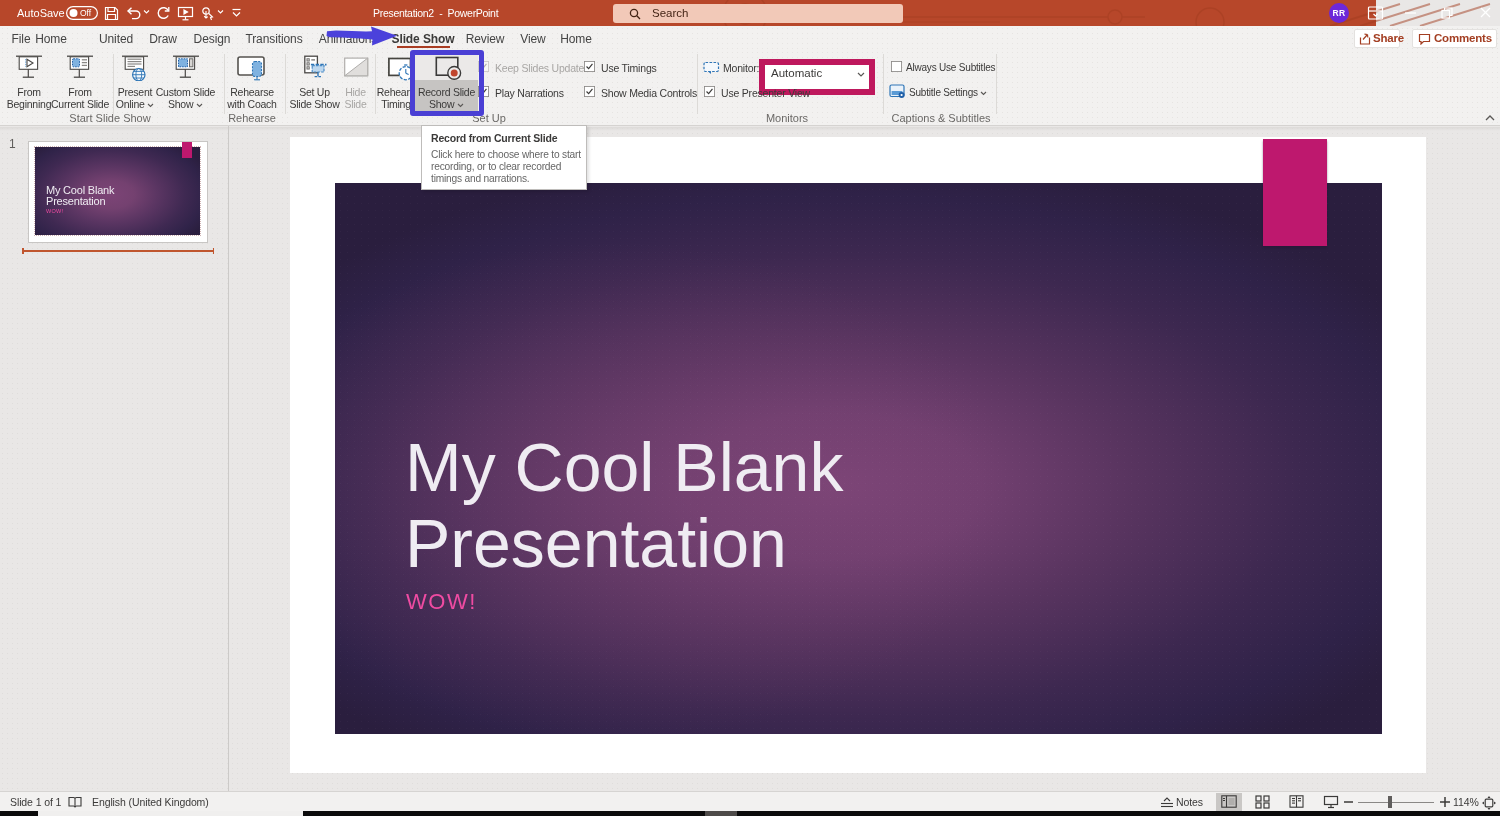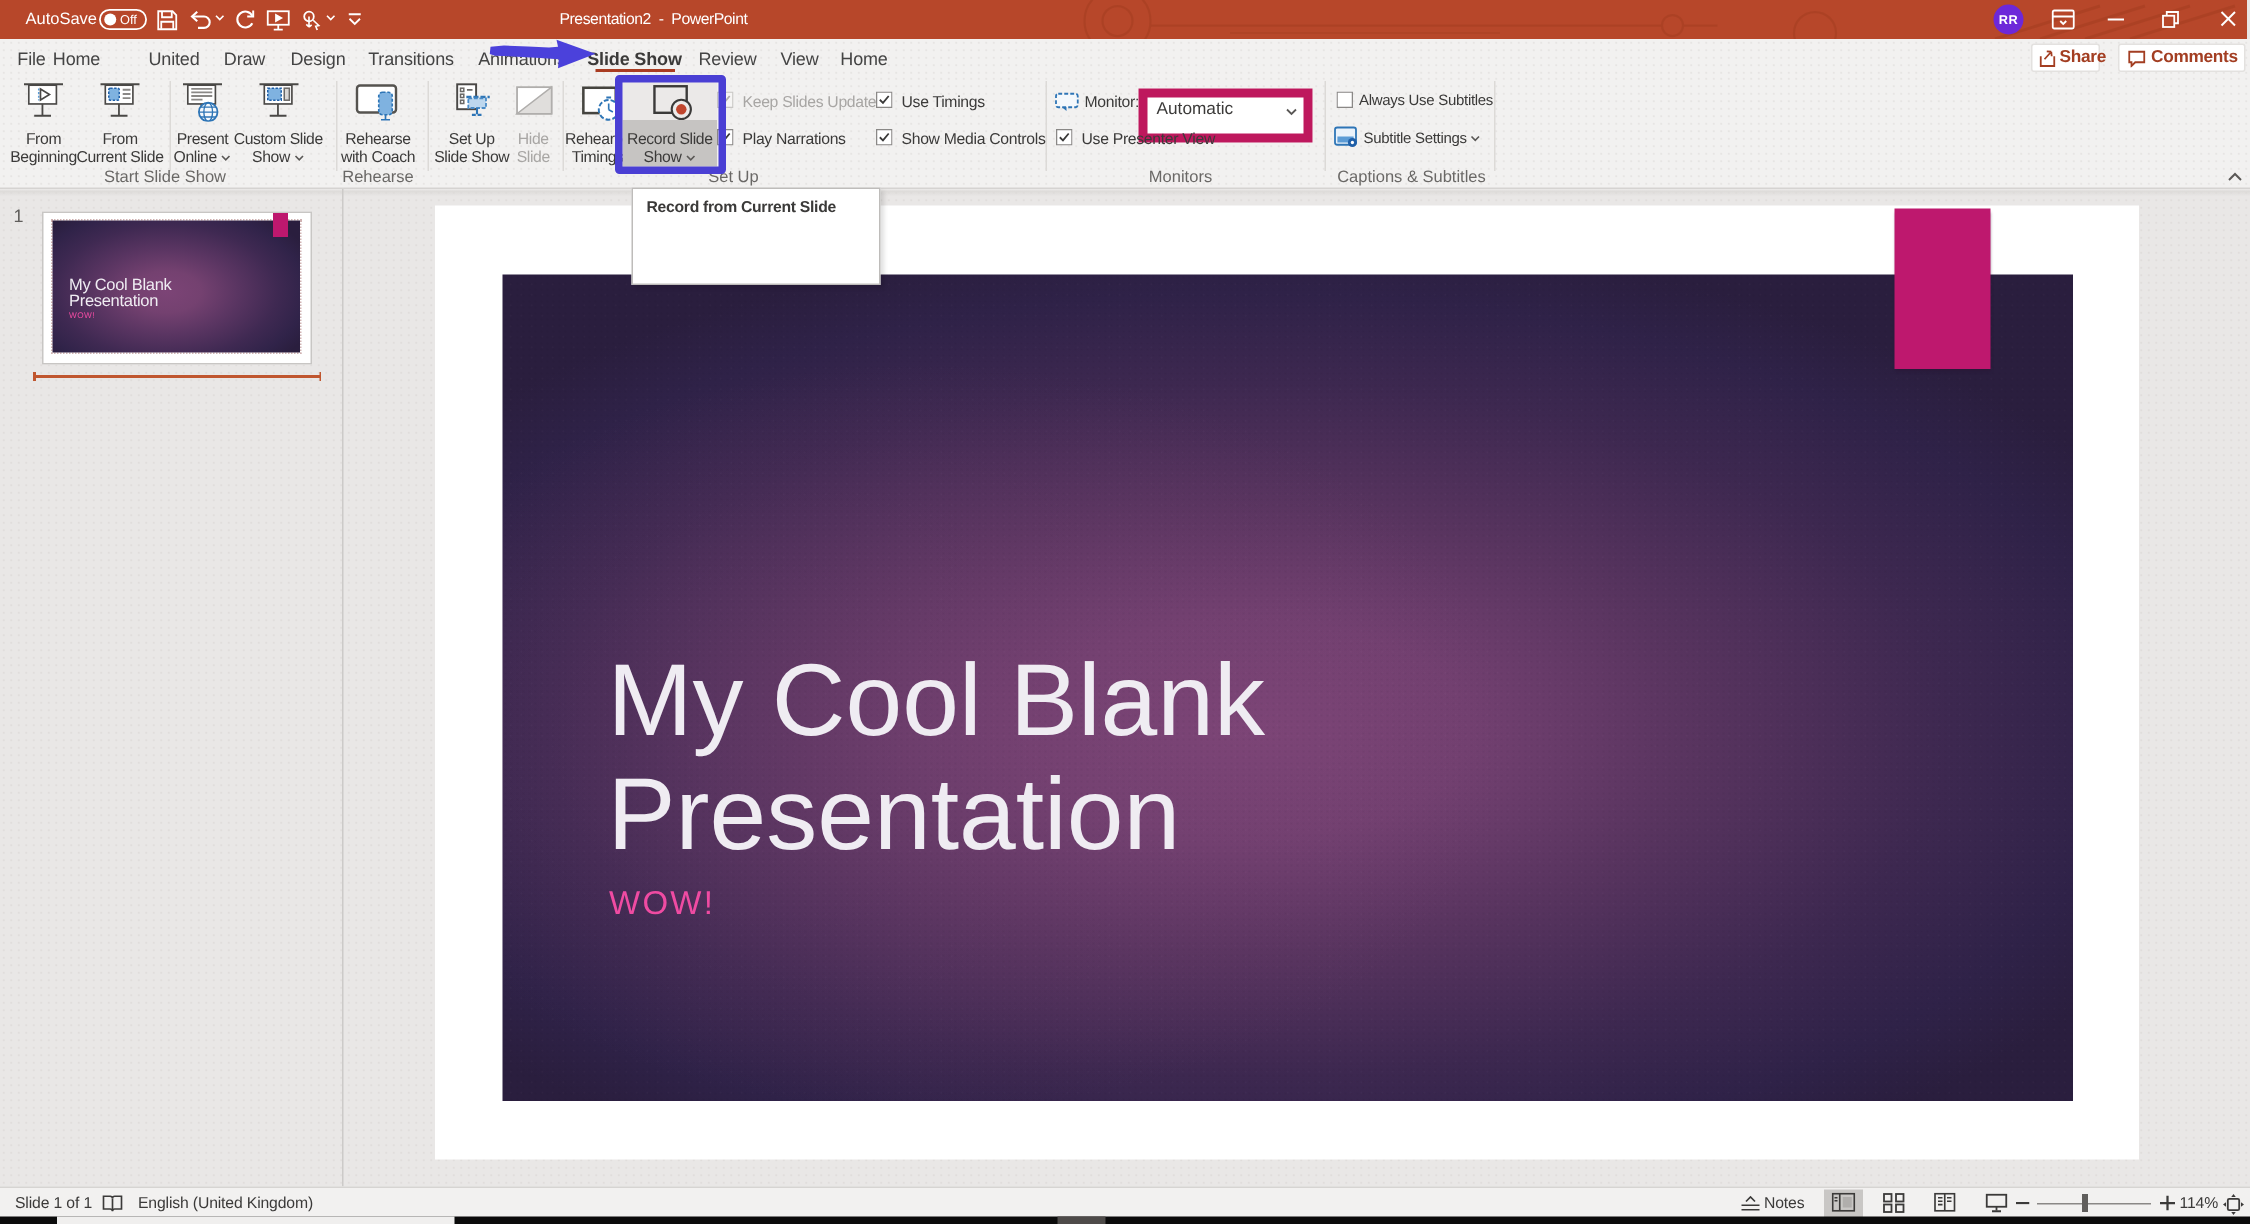--- a/index.html
+++ b/index.html
@@ -1,21 +1,21 @@
 <!DOCTYPE html>
 <html><head>
 <meta charset="utf-8">
 <style>
 * { margin:0; padding:0; box-sizing:border-box; }
 html,body { width:1500px; height:816px; overflow:hidden; font-family:"Liberation Sans", sans-serif; }
 #app { position:relative; width:1500px; height:816px; background:#E9E7E6; }
 .abs { position:absolute; }
 
 
-#titlebar { position:absolute; left:0; top:0; width:1498px; height:26px; background:#B7472A; color:#fff; }
+#titlebar { position:absolute; left:0; top:0; width:1376px; height:26px; background:#B7472A; color:#fff; }
 #titlebar .txt { position:absolute; font-size:12px; color:#fff; white-space:nowrap; }
 #searchbox { position:absolute; left:613px; top:4px; width:290px; height:19px; background:#F2C9B8; border-radius:3px; }
 #searchbox span { position:absolute; left:39px; top:3px; font-size:11.5px; color:#442516; }
 #avatar { position:absolute; left:1329px; top:3px; width:20px; height:20px; border-radius:50%; background:#6d28d9; color:#fff; font-size:8.5px; font-weight:bold; text-align:center; line-height:20px; letter-spacing:0.3px; }
 
 
 #tabrow { position:absolute; left:0; top:26px; width:1500px; height:24px; background:#F2F1F0; }
 #tabrow:before,#ribbon:before,#editor:before { content:""; position:absolute; left:0; top:0; right:0; bottom:0; background-image:radial-gradient(circle, rgba(200,196,192,0.28) 0.5px, transparent 0.6px); background-size:5px 5px; }
 .tab { position:absolute; top:0; height:24px; font-size:12px; color:#444; line-height:26px; text-align:center; transform:translateX(-50%); white-space:nowrap; letter-spacing:-0.1px; }
 .tab.sel { font-weight:bold; color:#3b3a39; }
@@ -135,20 +135,27 @@
         <path d="M6 6 L6 13 M6 13 L4.2 11.2 M6 13 L7.8 11.6 M8.8 8.5 L12.5 12 L10.5 12.5 L11.5 15" stroke-width="1.1"></path>
       </svg>
     <svg class="abs" style="left:217px; top:9px;" width="7" height="6" viewBox="0 0 7 6">
         <path d="M1 1.5 L3.5 4 L6 1.5" fill="none" stroke="#fff" stroke-width="1.1"></path>
       </svg>
     <svg class="abs" style="left:231px; top:8px;" width="11" height="10" viewBox="0 0 11 10">
         <line x1="1.5" y1="1.5" x2="9.5" y2="1.5" stroke="#fff" stroke-width="1.2"></line>
         <path d="M2 4.5 L5.5 8 L9 4.5" fill="none" stroke="#fff" stroke-width="1.2"></path>
       </svg>
     <span class="txt" style="left:373px; top:7px; font-size:10.5px; letter-spacing:-0.3px;">Presentation2&nbsp;&nbsp;-&nbsp;&nbsp;PowerPoint</span>
+    <div id="searchbox">
+      <svg class="abs" style="left:16px; top:4px;" width="12" height="12" viewBox="0 0 12 12" fill="none" stroke="#442516" stroke-width="1.3">
+          <circle cx="5" cy="5" r="3.6"></circle>
+          <line x1="7.8" y1="7.8" x2="11" y2="11"></line>
+        </svg>
+      <span>Search</span>
+    </div>
     <div id="avatar">RR</div>
     <svg class="abs" style="left:1367px; top:5px;" width="17" height="16" viewBox="0 0 17 16" fill="none" stroke="#fff" stroke-width="1.2">
         <rect x="1.5" y="2" width="14" height="12" rx="1"></rect>
         <line x1="1.5" y1="6" x2="15.5" y2="6"></line>
         <path d="M6.5 9 L8.5 11 L10.5 9"></path>
       </svg>
     <svg class="abs" style="left:1405px; top:12px;" width="11" height="2" viewBox="0 0 11 2">
         <line x1="0" y1="1" x2="11" y2="1" stroke="#fff" stroke-width="1.3"></line>
       </svg>
     <svg class="abs" style="left:1441px; top:7px;" width="12" height="12" viewBox="0 0 12 12" fill="none" stroke="#fff" stroke-width="1.2">
@@ -373,20 +380,21 @@
   <div class="cblbl" style="left:909px; top:86px; font-size:10px;">Subtitle Settings <svg width="7" height="5" viewBox="0 0 7 5">
         <path d="M1 1 L3.5 3.5 L6 1" fill="none" stroke="#5A5856" stroke-width="1.1"></path>
       </svg></div>
 
   <div id="recordbox"></div>
   <svg class="abs" style="left:322px; top:25px;" width="80" height="22" viewBox="0 0 80 22">
     <path d="M5 6.2 L14 5.4 L30 6.0 L44 6.6 L50 6.2 L49 1.5 L75 10.8 L50 20.5 L50.5 14.5 L38 13.6 L20 12.6 L8 12.2 L4.5 11.0 Z" fill="#4B41DB"></path>
   </svg>
   <div id="tooltip">
     <div class="tt">Record from Current Slide</div>
+    <div class="tb">Click here to choose where to start<br>recording, or to clear recorded<br>timings and narrations.</div>
   </div>
 
   <div id="statusbar">
     <span class="st" style="left:10px; top:4px;">Slide 1 of 1</span>
     <svg class="abs" style="left:68px; top:4px;" width="14" height="13" viewBox="0 0 14 13" fill="none" stroke="#3B3A39" stroke-width="1.1">
         <path d="M1 1.5 H5.5 A1.5 1.5 0 0 1 7 3 A1.5 1.5 0 0 1 8.5 1.5 H13 V10 H8.5 A1.5 1.5 0 0 0 7 11.5 A1.5 1.5 0 0 0 5.5 10 H1 Z"></path>
         <line x1="7" y1="3" x2="7" y2="11"></line>
       </svg>
     <span class="st" style="left:92px; top:4px;">English (United Kingdom)</span>
     <svg class="abs" style="left:1160px; top:5px;" width="14" height="11" viewBox="0 0 14 11" fill="none" stroke="#3B3A39" stroke-width="1.1">

